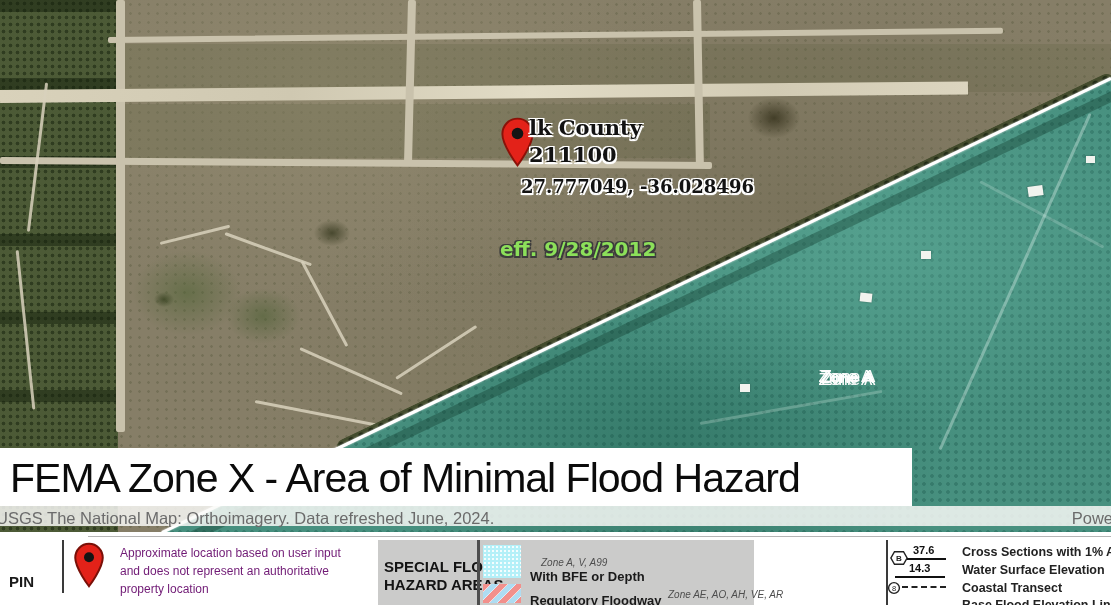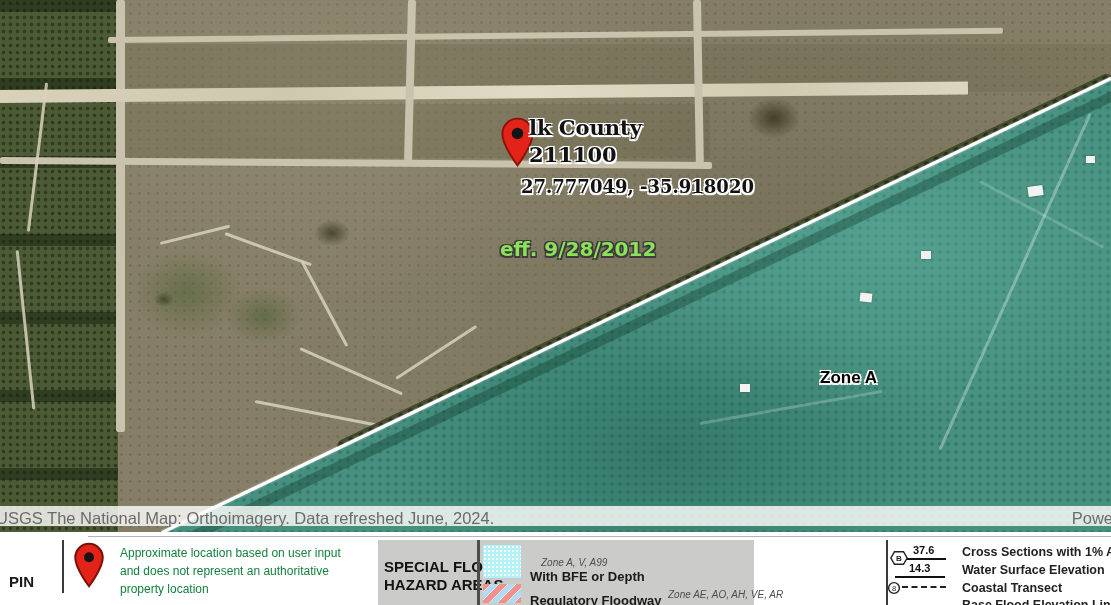--- a/index.html
+++ b/index.html
@@ -46,39 +46,39 @@
       rgba(62,72,40,.92);
     background-size:11px 9px;border-radius:8px;}
   #boundary-line{background:#fff;box-shadow:0 0 2px rgba(255,255,255,.9);}
   .teal-trail{background:rgba(230,245,240,.35);height:3px;border-radius:2px;transform-origin:left center;}
   .building{background:#f2f3ee;box-shadow:0 0 2px rgba(0,0,0,.35);}
   
   .halo-w{color:#121212;font-family:"DejaVu Serif",serif;font-weight:bold;
     text-shadow:-1.5px -1.5px 0 #fff,1.5px -1.5px 0 #fff,-1.5px 1.5px 0 #fff,1.5px 1.5px 0 #fff,0 2px 2px rgba(255,255,255,.85);}
   .halo-d{color:#8CE05A;font-family:"DejaVu Sans",sans-serif;font-weight:bold;
     text-shadow:-1.5px -1.5px 0 #3c3c3c,1.5px -1.5px 0 #3c3c3c,-1.5px 1.5px 0 #3c3c3c,1.5px 1.5px 0 #3c3c3c;}
-  .halo-zone{color:#000000;font-weight:bold;
+  .halo-zone{color:#ffffff;font-weight:normal;
     text-shadow:-1.5px -1.5px 0 #fdfdfd,1.5px -1.5px 0 #fdfdfd,-1.5px 1.5px 0 #fdfdfd,1.5px 1.5px 0 #fdfdfd;}
 
   
   #banner{left:0;top:448px;width:912px;height:58px;background:#ffffff;}
   #banner span{position:absolute;left:10px;top:2px;font-size:41px;line-height:56px;
     color:#0b0b0b;letter-spacing:-1px;white-space:nowrap;}
 
   
   #attribution{left:0;top:506px;width:1111px;height:20px;background:rgba(250,250,248,.84);}
   #attribution .att-left{position:absolute;left:-4px;top:3px;font-size:16.5px;color:#6b6b6b;white-space:nowrap;}
   #attribution .att-right{position:absolute;right:-2px;top:3px;font-size:16.5px;color:#6b6b6b;white-space:nowrap;}
 
   
   #legend{left:0;top:532px;width:1111px;height:73px;background:#ffffff;}
   .lg-hair{background:#b5b5b5;}
   .vline{background:#3a3a3a;}
   #lbl-pin{font-size:15px;font-weight:bold;color:#1a1a1a;}
-  .pin-desc{font-size:12px;color:#15803d;line-height:18.5px;white-space:nowrap;}
+  .pin-desc{font-size:12px;color:#701a75;line-height:18.5px;white-space:nowrap;}
   #sfha-box{background:#cbcbca;}
   .sfha-title{font-size:15px;font-weight:bold;color:#141414;white-space:nowrap;}
   .sw-bfe{background:
       radial-gradient(rgba(255,255,255,.85) .8px, transparent 1.3px),#b4f0f8;
       background-size:4px 4px;}
   .sw-floodway{background:repeating-linear-gradient(135deg,#f2908c 0 5px,#f7dada 5px 6px,#aedcf2 6px 11px,#d9eefa 11px 12px);}
   .sfha-label{font-size:13px;font-weight:bold;color:#1a1a1a;white-space:nowrap;}
   .sfha-sub{font-size:10px;font-style:italic;color:#4e4e4e;white-space:nowrap;}
   .xs-num{font-size:11px;font-weight:bold;color:#111;}
   .xs-line{background:#111;}
@@ -135,25 +135,28 @@
     <div class="abs rot" id="boundary-line" style="left:162px;top:531px;width:1052px;height:3px;transform:rotate(-25.57deg);"></div>
 
     <div class="abs" style="left:501px;top:117px;width:33px;height:50px;">
       <svg width="33" height="50" viewBox="0 0 24 36">
         <path d="M12 1 C18.3 1 23 6.2 23 12.2 C23 20.5 12 35 12 35 C12 35 1 20.5 1 12.2 C1 6.2 5.7 1 12 1 Z" fill="#e32219" stroke="#8a1209" stroke-width="1.4"></path>
         <circle cx="12" cy="11.8" r="4.2" fill="#141414"></circle>
       </svg>
     </div>
     <div class="abs halo-w" style="left:529px;top:115px;font-size:21px;">lk County</div>
     <div class="abs halo-w" style="left:529px;top:142px;font-size:21px;">211100</div>
-    <div class="abs halo-w" style="left:521px;top:176px;font-size:18px;">27.777049, -35.918020</div>
+    <div class="abs halo-w" style="left:521px;top:176px;font-size:18px;">27.777049, -36.028496</div>
     <div class="abs halo-d" style="left:500px;top:237px;font-size:20px;">eff. 9/28/2012</div>
     <div class="abs halo-zone" style="left:820px;top:368px;font-size:17px;">Zone A</div>
   </div>
 
+  <div class="abs" id="banner">
+    <span>FEMA Zone X - Area of Minimal Flood Hazard</span>
+  </div>
 
   <div class="abs" id="attribution">
     <span class="att-left">USGS The National Map: Orthoimagery. Data refreshed June, 2024.</span>
     <span class="att-right">Powe</span>
   </div>
 
   <div class="abs" id="legend">
     <div class="abs lg-hair" style="left:88px;top:4px;width:1023px;height:1px;"></div>
 
     <div class="abs" id="lbl-pin" style="left:9px;top:41px;">PIN</div>

